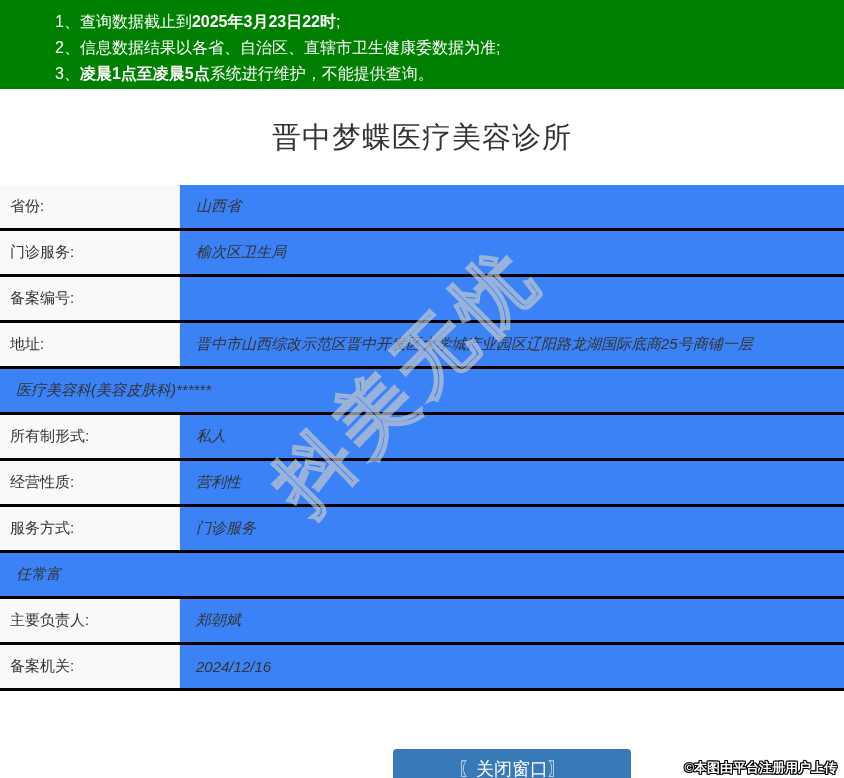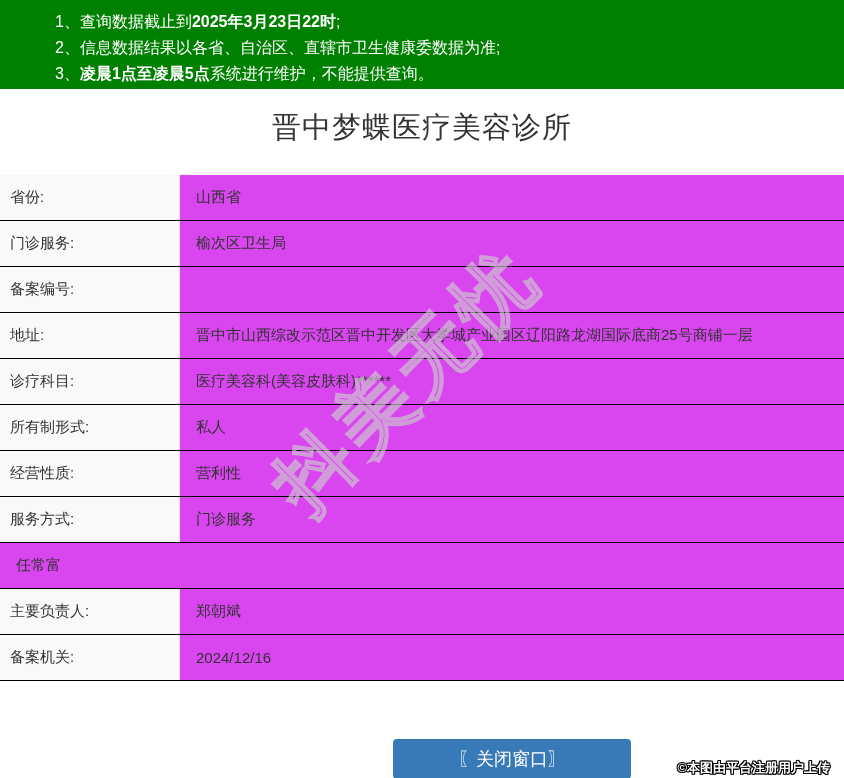--- a/index.html
+++ b/index.html
@@ -17,54 +17,55 @@
     height: 89px;
     padding: 9px 10px 0 55px;
     color: #ffffff;
     font-size: 16px;
   }
   .notice-line { line-height: 26px; white-space: nowrap; }
   .notice-line .bold-seg { font-weight: bold; }
 
   
   .clinic-title {
-    margin-top: 19px;
+    margin-top: 29px;
     text-align: center;
     font-size: 29px;
     color: #333333;
     font-weight: 500;
     letter-spacing: 1px;
   }
 
   
   .record-table { margin-top: 27px; width: 844px; }
   .record-row {
     display: flex;
     height: 46px;
-    border-bottom: 1px solid #000000;
+    border-bottom: 3px solid #000000;
     font-size: 15px;
     color: #333333;
-    background: #d946ef;
+    background: #3b82f6;
   }
   .record-label {
     width: 180px;
     background: #f9f9f9;
     border-right: 1px solid #ececec;
     display: flex;
     align-items: center;
     padding-left: 10px;
     flex-shrink: 0;
   }
   .record-value {
     flex: 1;
     display: flex;
     align-items: center;
     padding-left: 16px;
     white-space: nowrap;
     overflow: hidden;
+    font-style: italic;
   }
 
   
   .watermark {
     position: absolute;
     left: 240px;
     top: 330px;
     font-size: 76px;
     letter-spacing: 8px;
     transform: rotate(-45deg);
@@ -92,21 +93,21 @@
     border: none;
     border-radius: 4px;
     font-family: "Liberation Sans", sans-serif;
     cursor: pointer;
     line-height: 36px;
     text-align: center;
   }
 
   .credit-note {
     position: absolute;
-    right: 14px;
+    right: 7px;
     bottom: 1px;
     font-size: 13px;
     font-weight: bold;
     color: #ffffff;
     text-shadow:
       -1px -1px 0 #000, 1px -1px 0 #000,
       -1px 1px 0 #000, 1px 1px 0 #000,
       0 -1px 0 #000, 0 1px 0 #000,
       -1px 0 0 #000, 1px 0 0 #000;
     white-space: nowrap;
@@ -136,21 +137,20 @@
       <div class="record-value">榆次区卫生局</div>
     </div>
     <div class="record-row">
       <div class="record-label">备案编号:</div>
     </div>
     <div class="record-row">
       <div class="record-label">地址:</div>
       <div class="record-value">晋中市山西综改示范区晋中开发区大学城产业园区辽阳路龙湖国际底商25号商铺一层</div>
     </div>
     <div class="record-row">
-      <div class="record-label">诊疗科目:</div>
       <div class="record-value">医疗美容科(美容皮肤科)******</div>
     </div>
     <div class="record-row">
       <div class="record-label">所有制形式:</div>
       <div class="record-value">私人</div>
     </div>
     <div class="record-row">
       <div class="record-label">经营性质:</div>
       <div class="record-value">营利性</div>
     </div>

